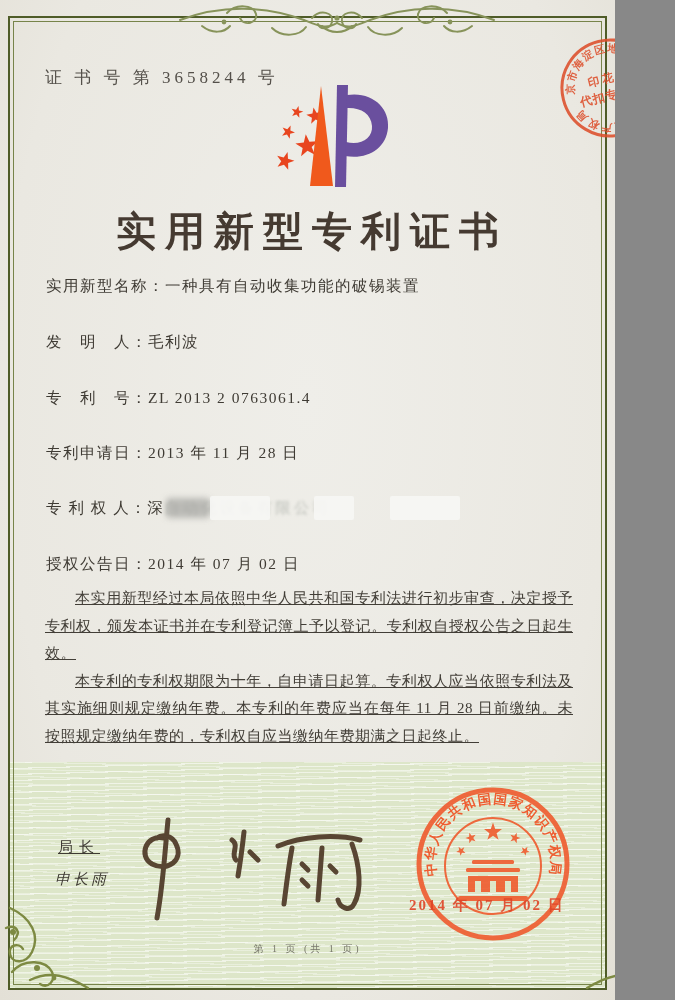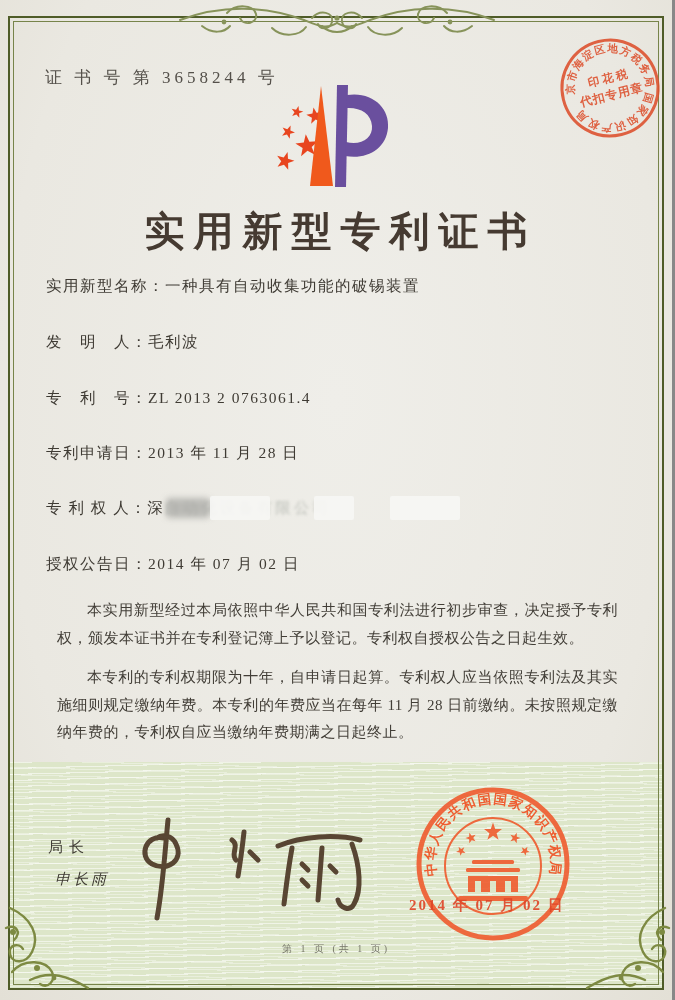--- a/index.html
+++ b/index.html
@@ -1,17 +1,17 @@
 <!DOCTYPE html>
 <html><head>
 <meta charset="utf-8">
 <style>
   html,body{margin:0;padding:0;background:#888;}
   .page{
-    position:relative;width:672px;height:1000px;overflow:hidden;
+    position:relative;width:615px;height:1000px;overflow:hidden;
     background:#ecebe5;
     background-image:radial-gradient(ellipse at 50% 40%, #efeee9 0%, #eae8e1 70%, #e3e0d6 100%);
     font-family:"Liberation Serif","DejaVu Serif",serif;
     color:#46423b;
   }
   
   .band{
     position:absolute;left:9px;right:9px;top:762px;bottom:11px;
     background-color:#dde6c9;
     background-image:
@@ -28,22 +28,22 @@
     font-size:40px;font-weight:600;letter-spacing:9px;text-indent:9px;color:#453a31;
   }
   .field-row{position:absolute;left:46px;right:40px;font-size:15.5px;letter-spacing:1.5px;color:#3f3b34;}
   .field-label{display:inline-block;}
   .field-value{display:inline-block;}
   .ghost-wrap{position:relative;display:inline-block;vertical-align:bottom;}
   .ghost{color:#8d948c;filter:blur(1.6px);opacity:.5;letter-spacing:3px;}
   .smudge{position:absolute;left:2px;top:0;width:44px;height:20px;background:#aeaeaa;filter:blur(3px);opacity:.8;border-radius:4px;}
   .redact{position:absolute;background:#f6f6f4;opacity:.92;border-radius:2px;}
   .paragraphs{position:absolute;left:45px;right:42px;top:585px;font-size:15px;line-height:27.6px;color:#423e37;text-align:justify;}
-  .paragraphs p{margin:12px;text-indent:2em;letter-spacing:.5px;}
-  .signer-title{position:absolute;left:48px;top:838px;font-size:15px;letter-spacing:6px;color:#3e3a33;}
+  .paragraphs p{margin:0;text-indent:2em;letter-spacing:.5px;text-decoration:underline;}
+  .signer-title{position:absolute;left:58px;top:838px;font-size:15px;letter-spacing:6px;color:#3e3a33;text-decoration:underline;}
   .signer-name{position:absolute;left:55px;top:870px;font-size:15px;letter-spacing:3px;color:#3e3a33;font-style:italic;}
   .seal-date{position:absolute;left:409px;top:896px;font-size:15px;letter-spacing:2px;color:#df4527;font-weight:600;opacity:.9;}
   .footer{position:absolute;left:0;right:0;top:942px;text-align:center;font-size:10px;letter-spacing:3px;color:#77776a;}
   .tax-stamp{position:absolute;left:548px;top:26px;transform:rotate(-14deg);opacity:.88;}
   .logo-svg{position:absolute;left:276px;top:82px;}
   .signature-svg{position:absolute;left:126px;top:806px;}
   .seal-svg{position:absolute;left:398px;top:780px;opacity:.95;}
 </style>
 </head>
 <body>

